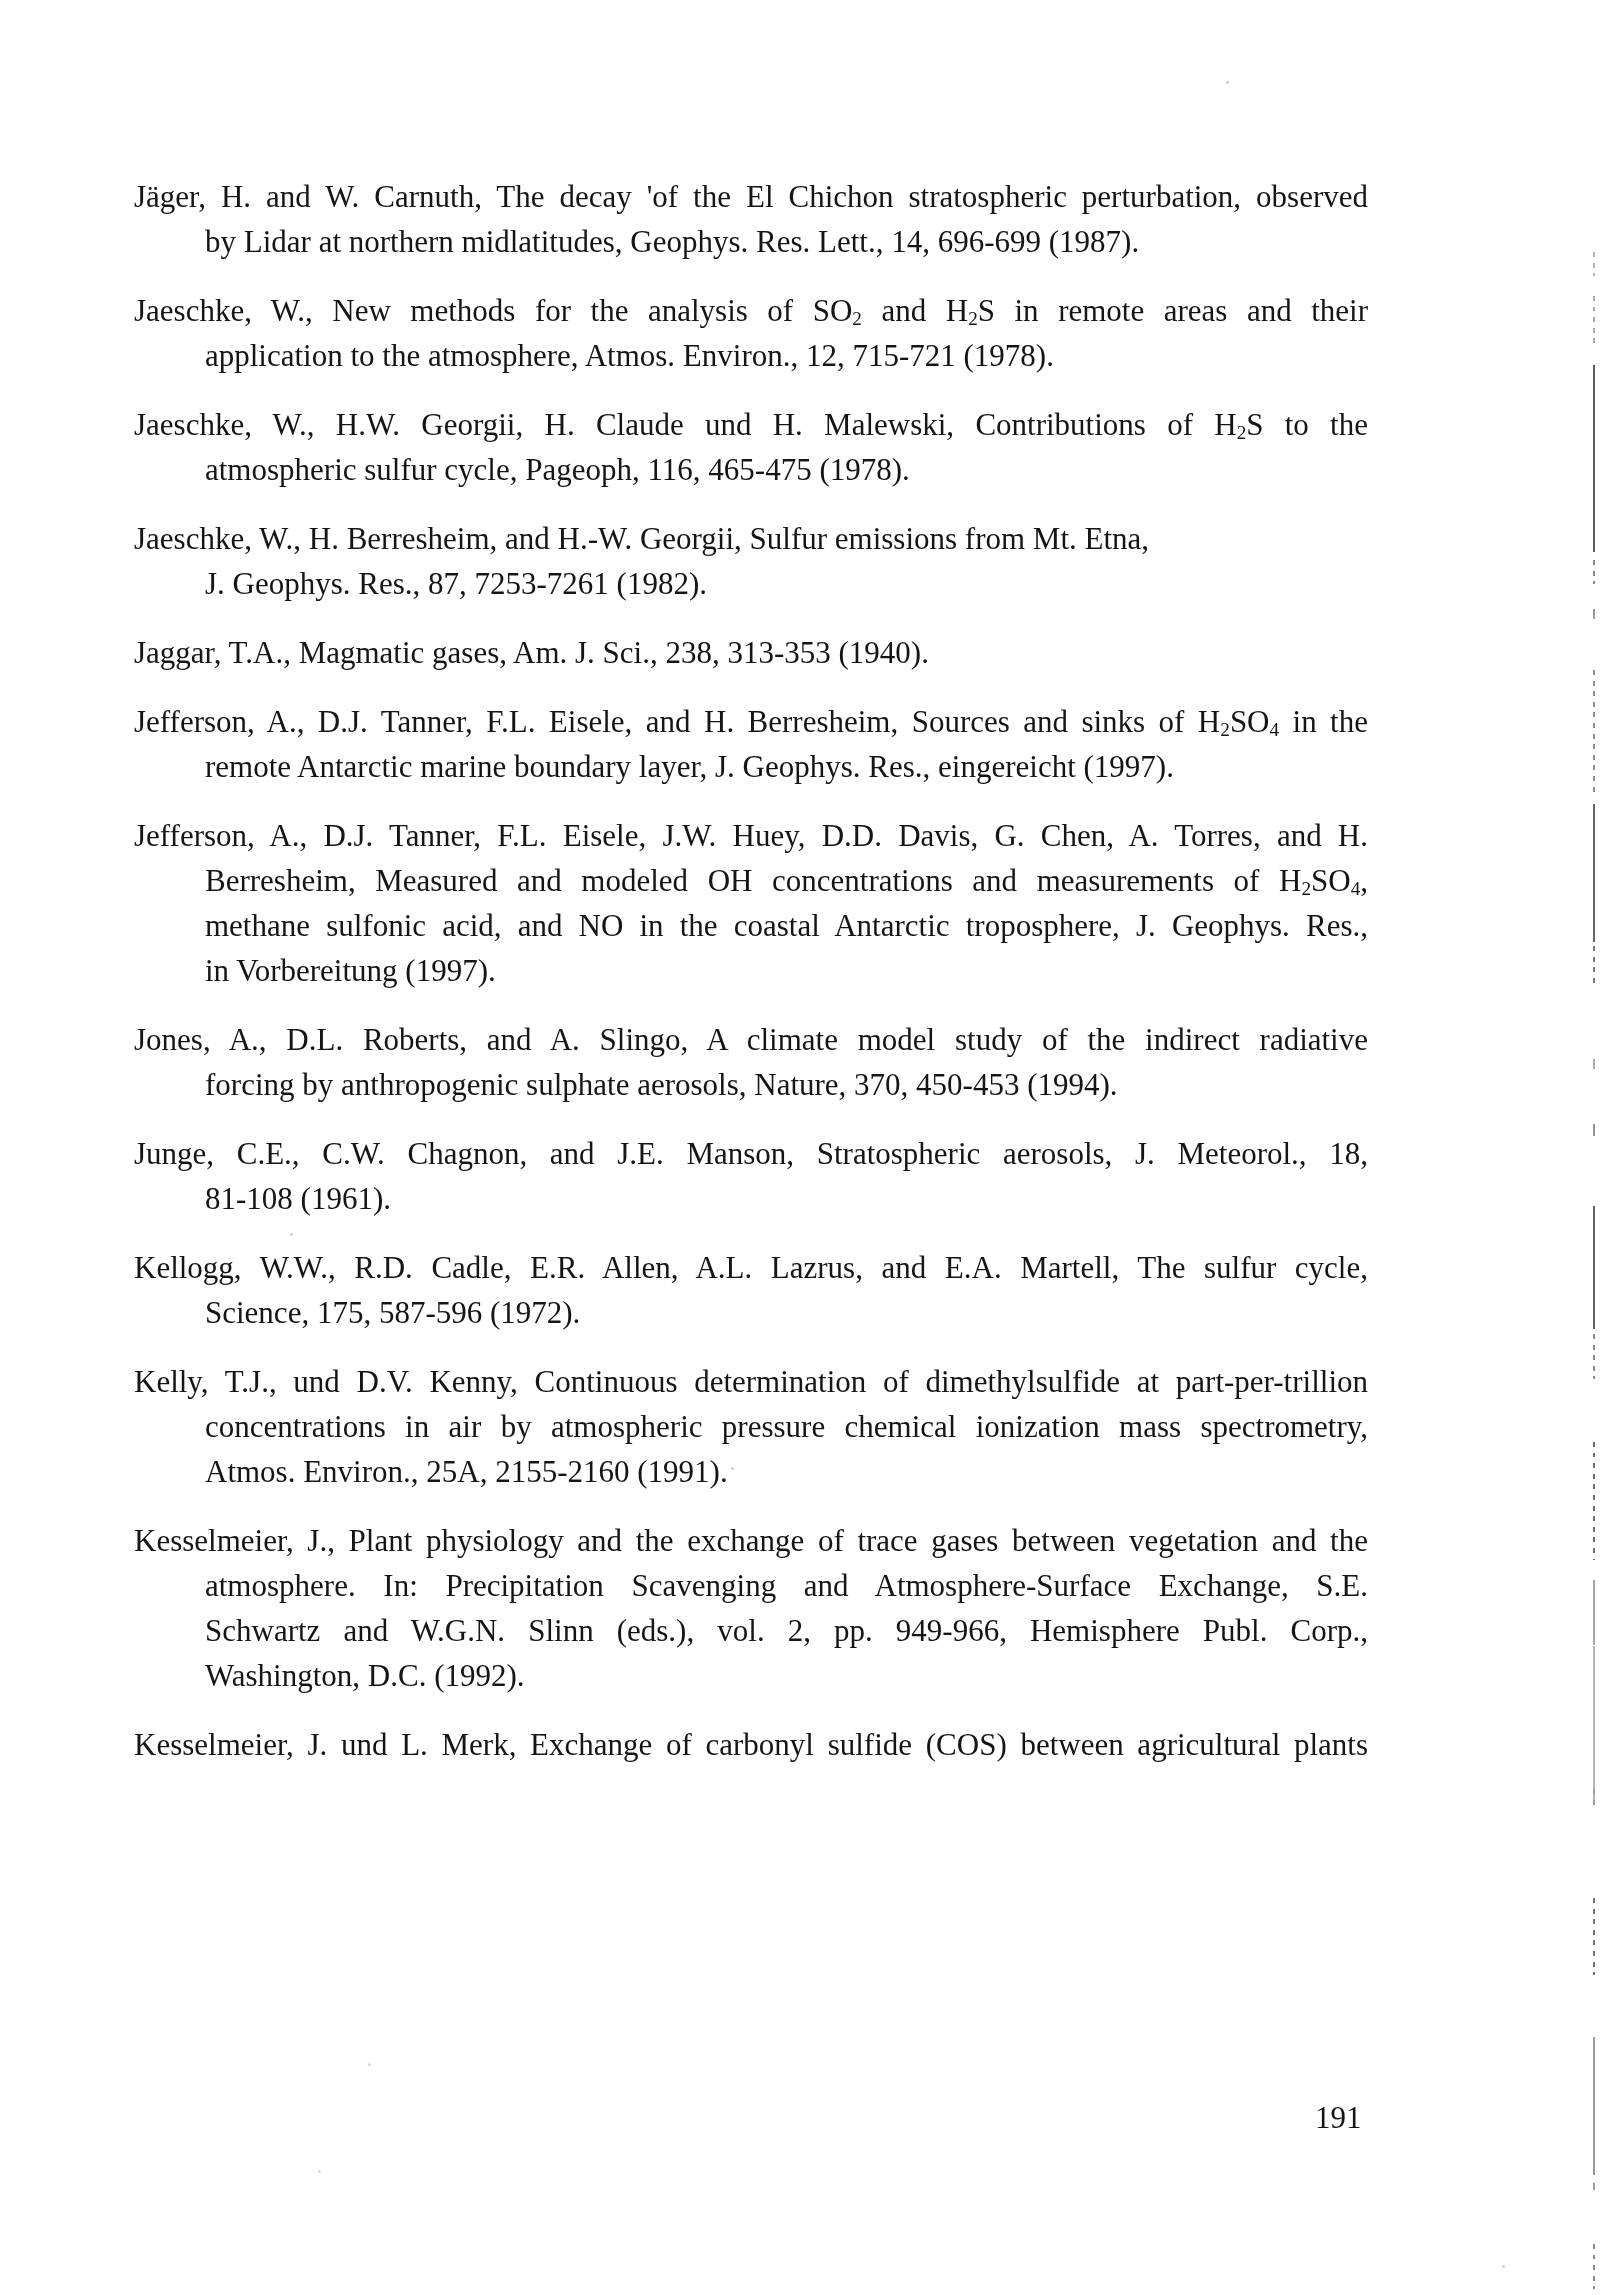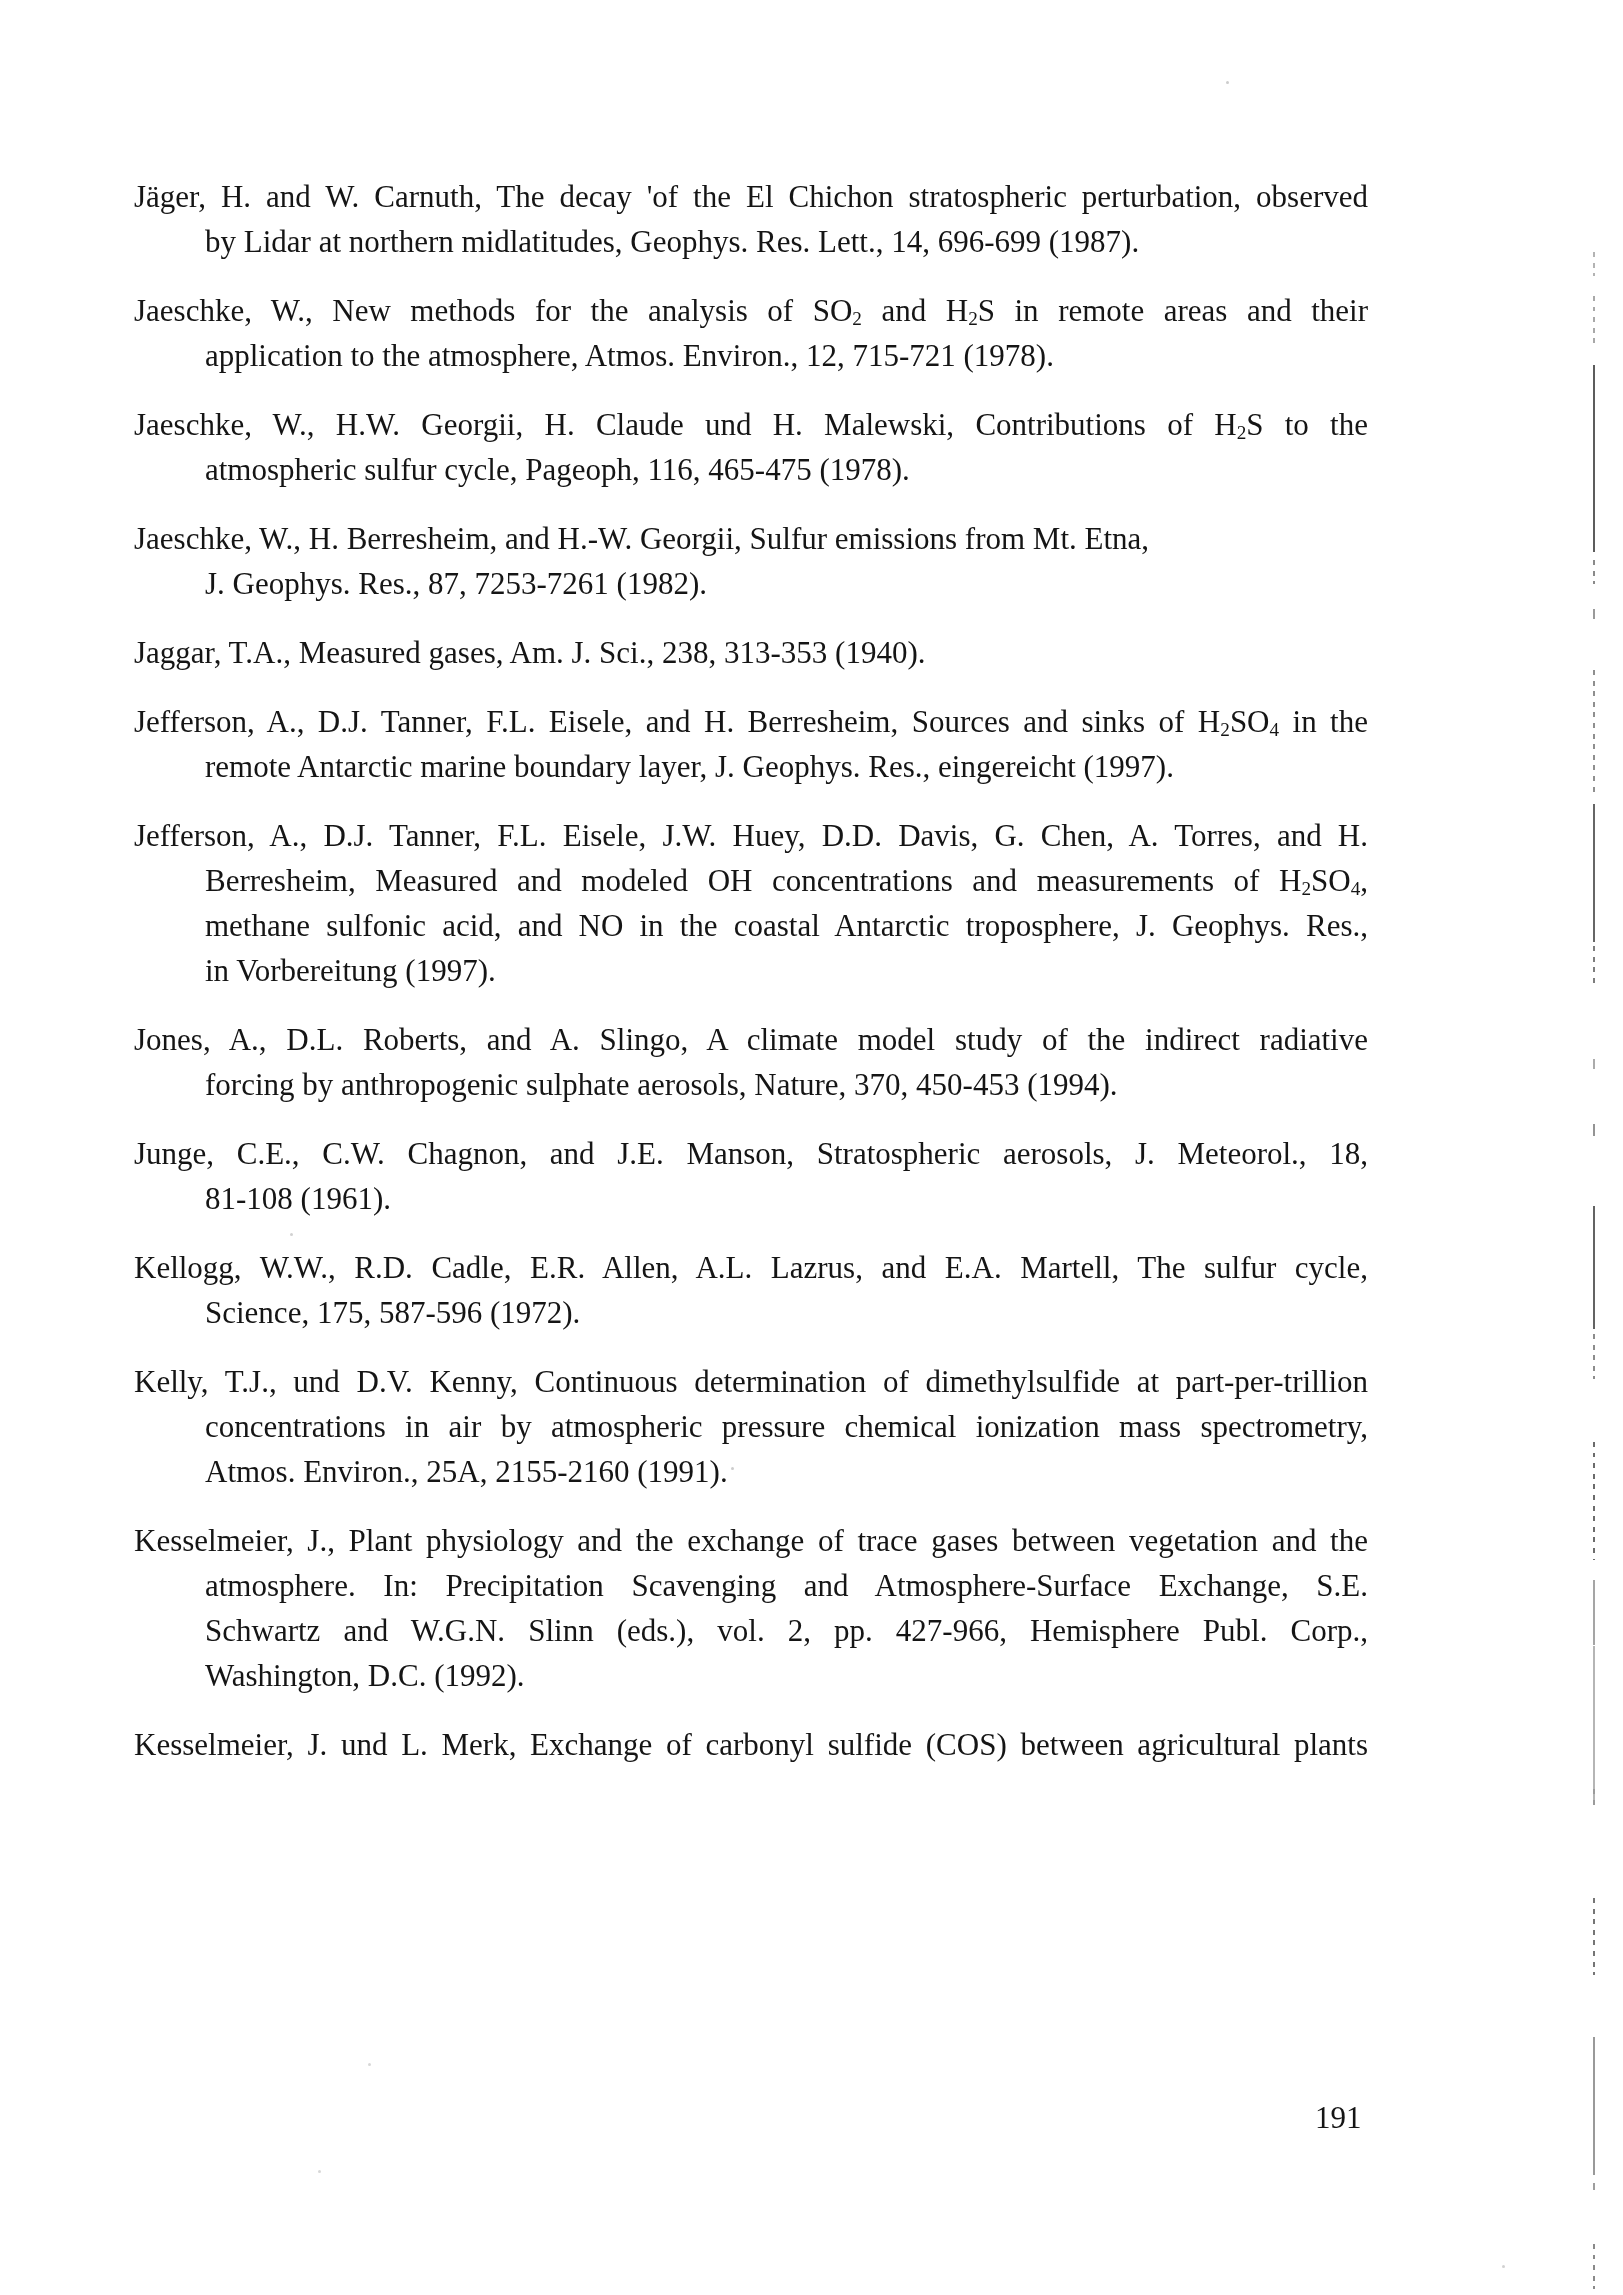--- a/index.html
+++ b/index.html
@@ -86,21 +86,21 @@
       </div>
       <div class="ref">
         <div class="line just"><span>Jaeschke, W., H.W. Georgii, H. Claude und H. Malewski, Contributions of H</span><span class="sb">2</span><span>S to the</span></div>
         <div class="line cont"><span>atmospheric sulfur cycle, </span><span class="it">Pageoph, 116</span><span>, 465-475 (1978).</span></div>
       </div>
       <div class="ref">
         <div class="line"><span>Jaeschke, W., H. Berresheim, and H.-W. Georgii, Sulfur emissions from Mt. Etna,</span></div>
         <div class="line cont"><span class="it">J. Geophys. Res., 87</span><span>, 7253-7261 (1982).</span></div>
       </div>
       <div class="ref">
-        <div class="line"><span>Jaggar, T.A., Measured gases, </span><span class="it">Am. J. Sci., 238</span><span>, 313-353 (1940).</span></div>
+        <div class="line"><span>Jaggar, T.A., Magmatic gases, </span><span class="it">Am. J. Sci., 238</span><span>, 313-353 (1940).</span></div>
       </div>
       <div class="ref">
         <div class="line just"><span>Jefferson, A., D.J. Tanner, F.L. Eisele, and H. Berresheim, Sources and sinks of H</span><span class="sb">2</span><span>SO</span><span class="sb">4</span><span> in the</span></div>
         <div class="line cont"><span>remote Antarctic marine boundary layer, </span><span class="it">J. Geophys. Res.</span><span>, eingereicht (1997).</span></div>
       </div>
       <div class="ref">
         <div class="line just"><span>Jefferson, A., D.J. Tanner, F.L. Eisele, J.W. Huey, D.D. Davis, G. Chen, A. Torres, and H.</span></div>
         <div class="line cont just"><span>Berresheim, Measured and modeled OH concentrations and measurements of H</span><span class="sb">2</span><span>SO</span><span class="sb">4</span><span>,</span></div>
         <div class="line cont just"><span>methane sulfonic acid, and NO in the coastal Antarctic troposphere, </span><span class="it">J. Geophys. Res.</span><span>,</span></div>
         <div class="line cont"><span>in Vorbereitung (1997).</span></div>
@@ -118,21 +118,21 @@
         <div class="line cont"><span class="it">Science, 175</span><span>, 587-596 (1972).</span></div>
       </div>
       <div class="ref">
         <div class="line just"><span>Kelly, T.J., und D.V. Kenny, Continuous determination of dimethylsulfide at part-per-trillion</span></div>
         <div class="line cont just"><span>concentrations in air by atmospheric pressure chemical ionization mass spectrometry,</span></div>
         <div class="line cont"><span class="it">Atmos. Environ., 25A</span><span>, 2155-2160 (1991).</span></div>
       </div>
       <div class="ref">
         <div class="line just"><span>Kesselmeier, J., Plant physiology and the exchange of trace gases between vegetation and the</span></div>
         <div class="line cont just"><span>atmosphere. In: </span><span class="it">Precipitation Scavenging and Atmosphere-Surface Exchange</span><span>, S.E.</span></div>
-        <div class="line cont just"><span>Schwartz and W.G.N. Slinn (eds.), vol. 2, pp. 427-966, Hemisphere Publ. Corp.,</span></div>
+        <div class="line cont just"><span>Schwartz and W.G.N. Slinn (eds.), vol. 2, pp. 949-966, Hemisphere Publ. Corp.,</span></div>
         <div class="line cont"><span>Washington, D.C. (1992).</span></div>
       </div>
       <div class="ref">
         <div class="line just"><span>Kesselmeier, J. und L. Merk, Exchange of carbonyl sulfide (COS) between agricultural plants</span></div>
       </div>
     </div>
 
   <div id="page-number">191</div>
 
   <div>

